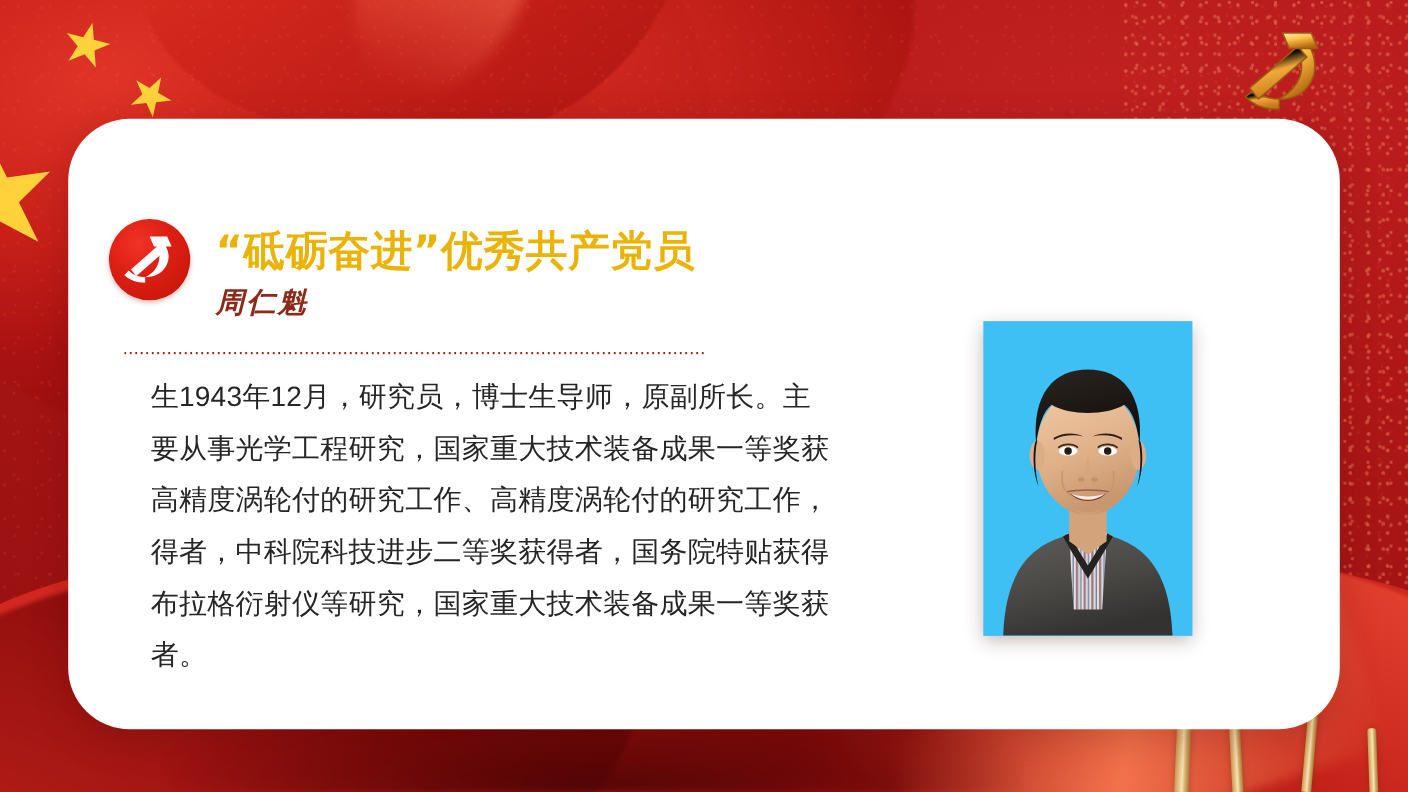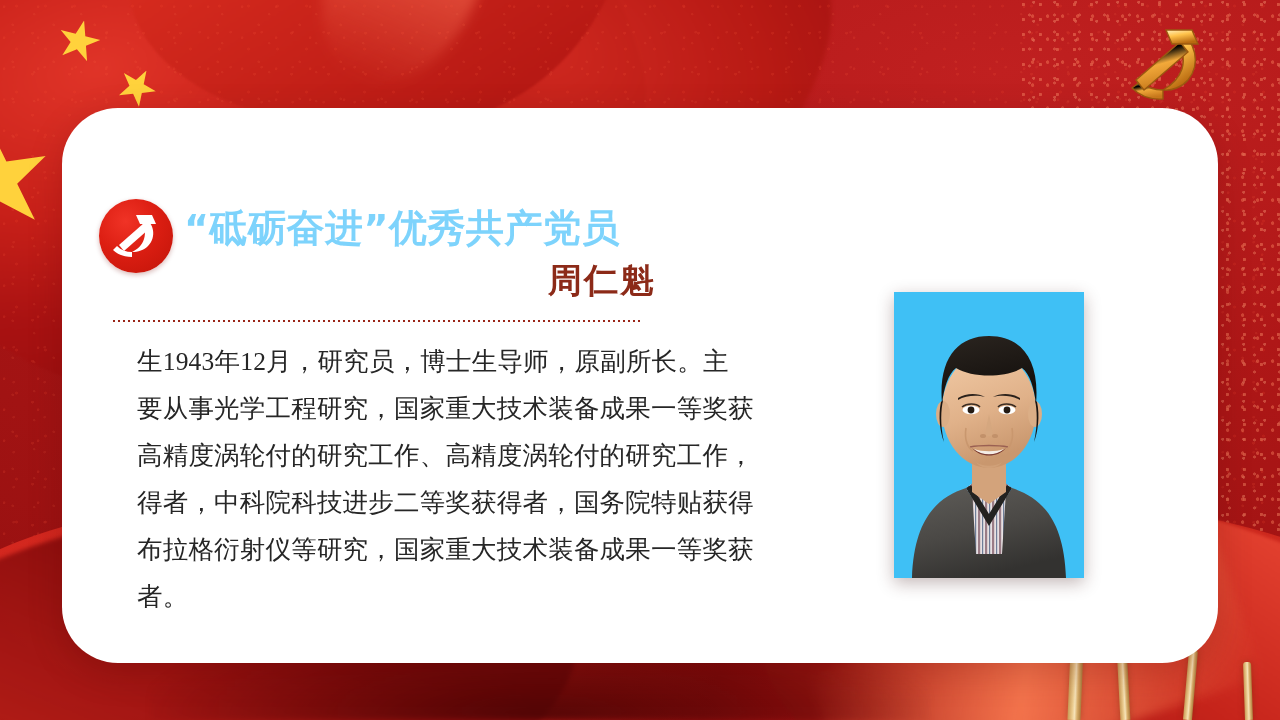--- a/index.html
+++ b/index.html
@@ -208,59 +208,60 @@
   }
   .logo-circle svg {
     position: absolute;
     left: 50%; top: 50%;
     width: 52px; height: 52px;
     transform: translate(-50%, -50%);
   }
 
   .title-line1 {
     position: absolute;
-    left: 184px; top: 203px;
+    left: 196px; top: 203px;
     width: 620px;
     font-family: "DejaVu Sans", "Liberation Sans", sans-serif;
     font-size: 38px;
     font-weight: 700;
-    color: #7dd3fc;
+    color: #eab308;
     letter-spacing: .5px;
     white-space: nowrap;
   }
   .title-line2 {
     position: absolute;
     left: 196px; top: 258px;
     width: 460px;
-    text-align: right;
+    text-align: left;
     font-family: "DejaVu Serif", "Liberation Serif", serif;
-    font-size: 34px;
+    font-size: 26px;
     font-weight: 700;
     color: #8C2A18;
     letter-spacing: 2px;
+    font-style: italic;
   }
 
   .divider {
     position: absolute;
     left: 113px; top: 320px;
     width: 528px; height: 2px;
     background-image: linear-gradient(90deg, #9A2418 0 2px, transparent 2px 5px);
     background-size: 5px 2px;
     background-repeat: repeat-x;
   }
 
   
   .body-text {
     position: absolute;
     left: 137px; top: 338px;
     width: 672px;
   }
   .body-text p {
     margin: 0;
-    font-family: Liberation Serif, serif;
+    font-family: Liberation Sans, sans-serif;
     font-size: 25.5px;
     line-height: 47px;
     color: #262626;
     letter-spacing: .2px;
     white-space: nowrap;
   }
 
   
   .photo {
     position: absolute;

